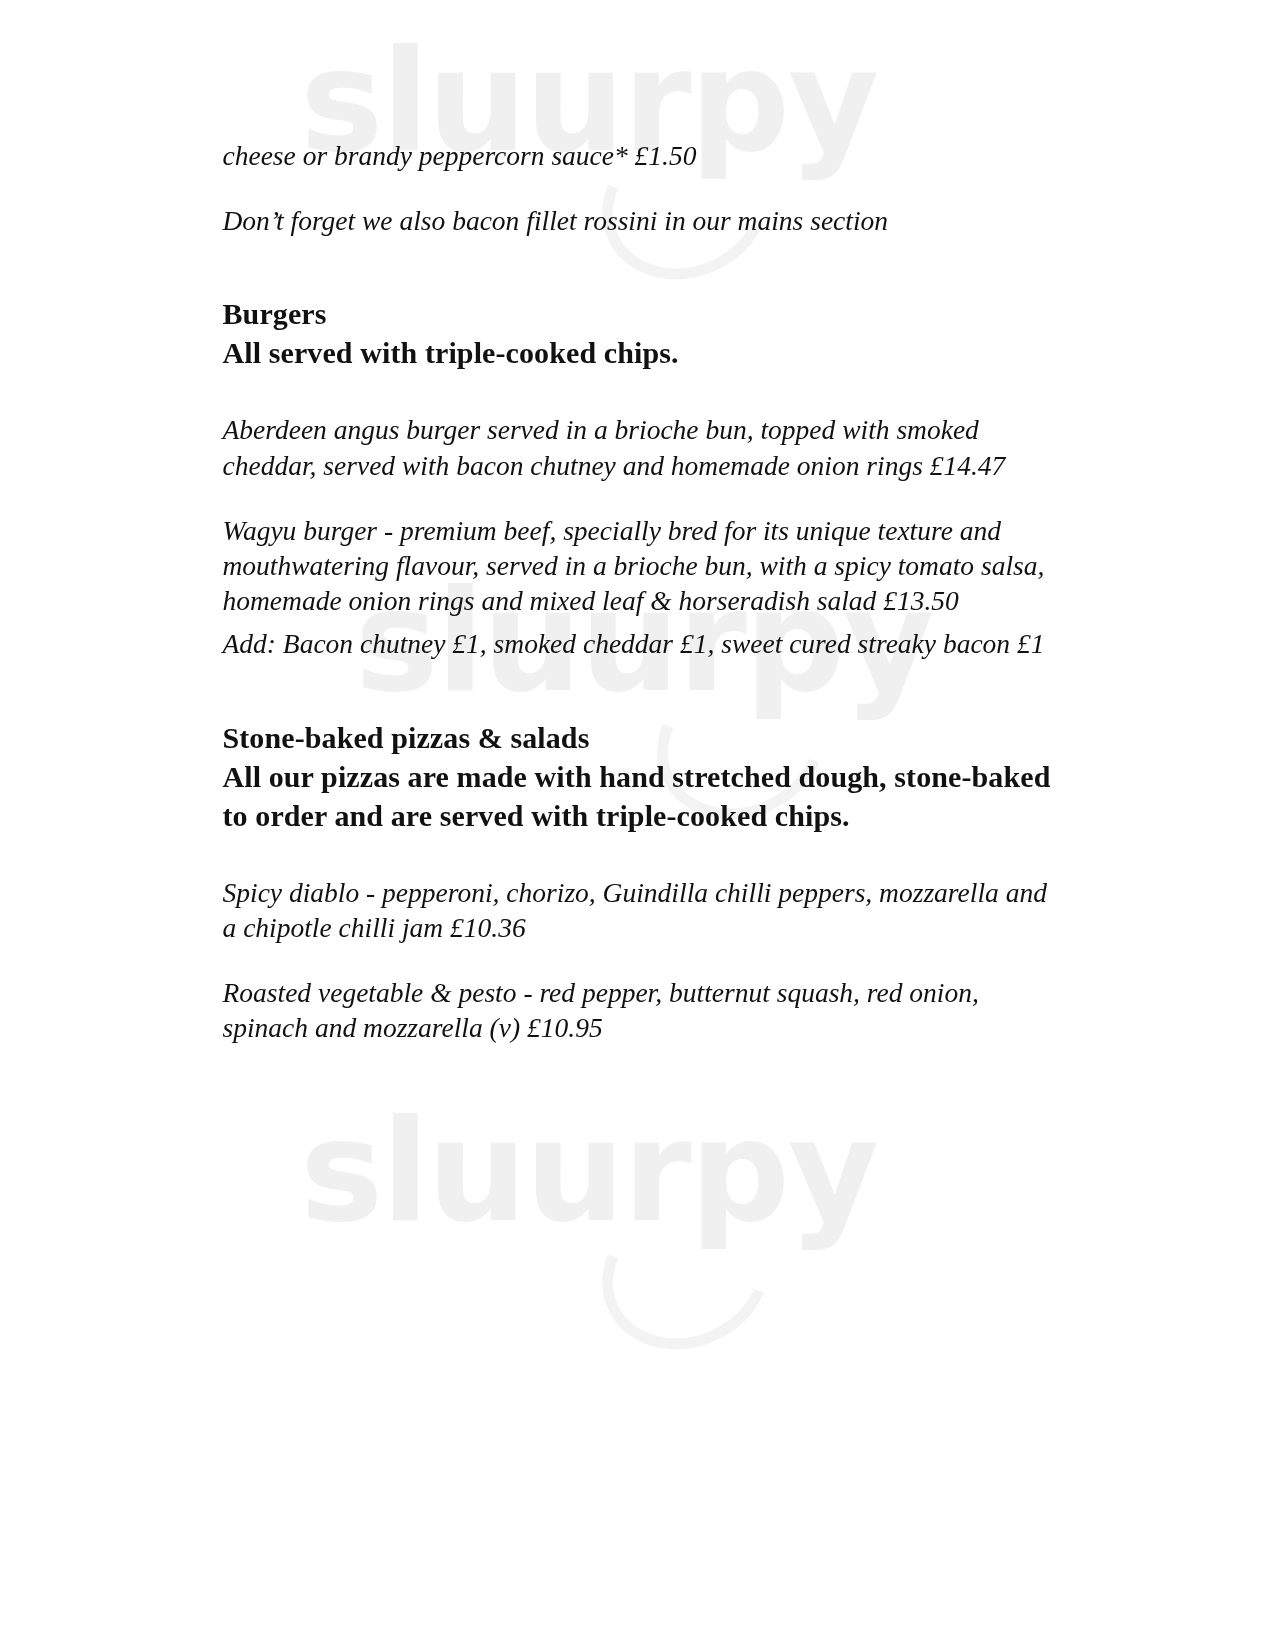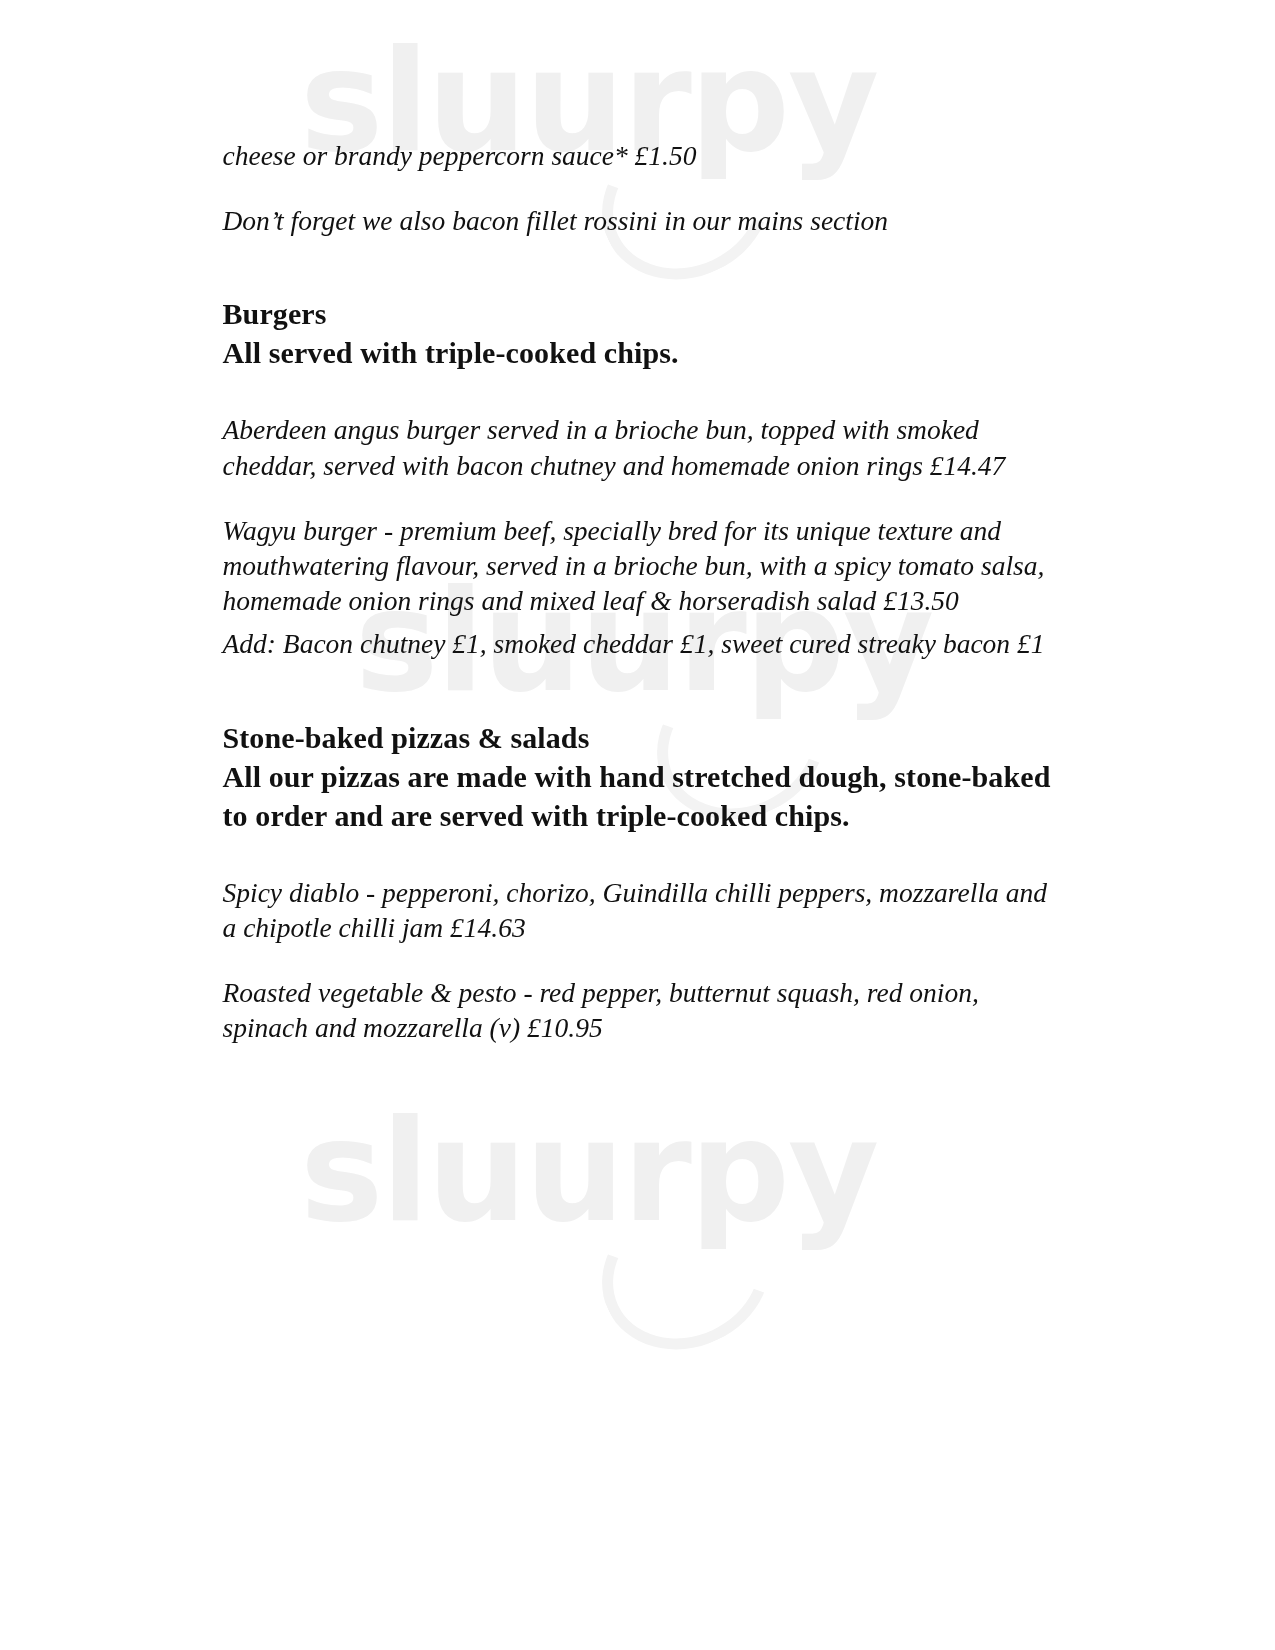--- a/index.html
+++ b/index.html
@@ -114,18 +114,18 @@
   <p class="menu-line block">Add: Bacon chutney £1, smoked cheddar £1, sweet cured streaky bacon £1</p>
 
 
   <div class="spacer-sm"></div>
 
   <h2 class="section-head">Stone-baked pizzas &amp; salads</h2>
   <h3 class="section-head">All our pizzas are made with hand stretched dough, stone-baked to order and are served with triple-cooked chips.</h3>
 
   <div class="spacer-md"></div>
 
-  <p class="menu-line block">Spicy diablo - pepperoni, chorizo, Guindilla chilli peppers, mozzarella and a chipotle chilli jam £14.63</p>
+  <p class="menu-line block">Spicy diablo - pepperoni, chorizo, Guindilla chilli peppers, mozzarella and a chipotle chilli jam £10.36</p>
 
 
   <p class="menu-line block">Roasted vegetable &amp; pesto - red pepper, butternut squash, red onion, spinach and mozzarella (v) £10.95</p>
 
 </div>
 
 </body></html>

